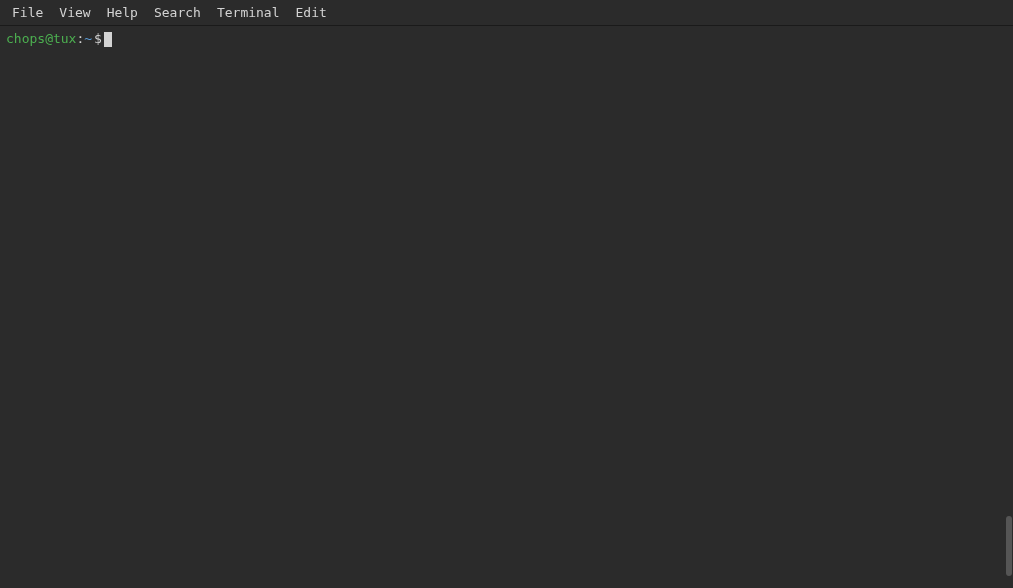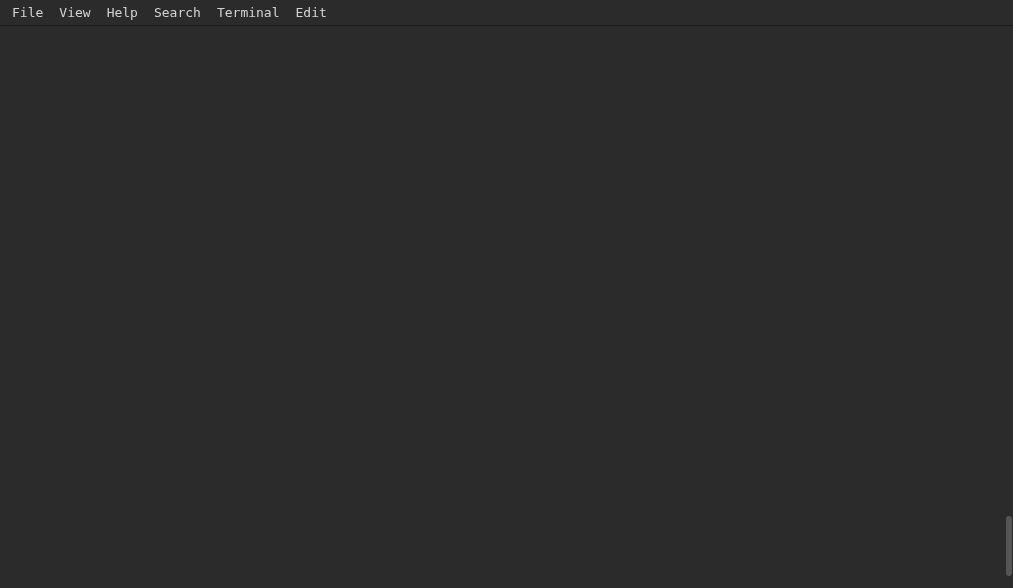--- a/index.html
+++ b/index.html
@@ -115,16 +115,23 @@
 <div id="menubar">
   <div class="menu-item">File</div>
   <div class="menu-item">View</div>
   <div class="menu-item">Help</div>
   <div class="menu-item">Search</div>
   <div class="menu-item">Terminal</div>
   <div class="menu-item">Edit</div>
 </div>
 
 <div id="terminal-body">
+  <div id="prompt-line">
+    <span class="prompt-user-host">chops@tux</span>
+    <span class="prompt-separator">:</span>
+    <span class="prompt-path">~</span>
+    <span class="prompt-dollar">$</span>
+    <span class="cursor-block"></span>
+  </div>
   <div id="scrollbar">
     <div id="scrollbar-thumb"></div>
   </div>
 </div>
 
 </body></html>

